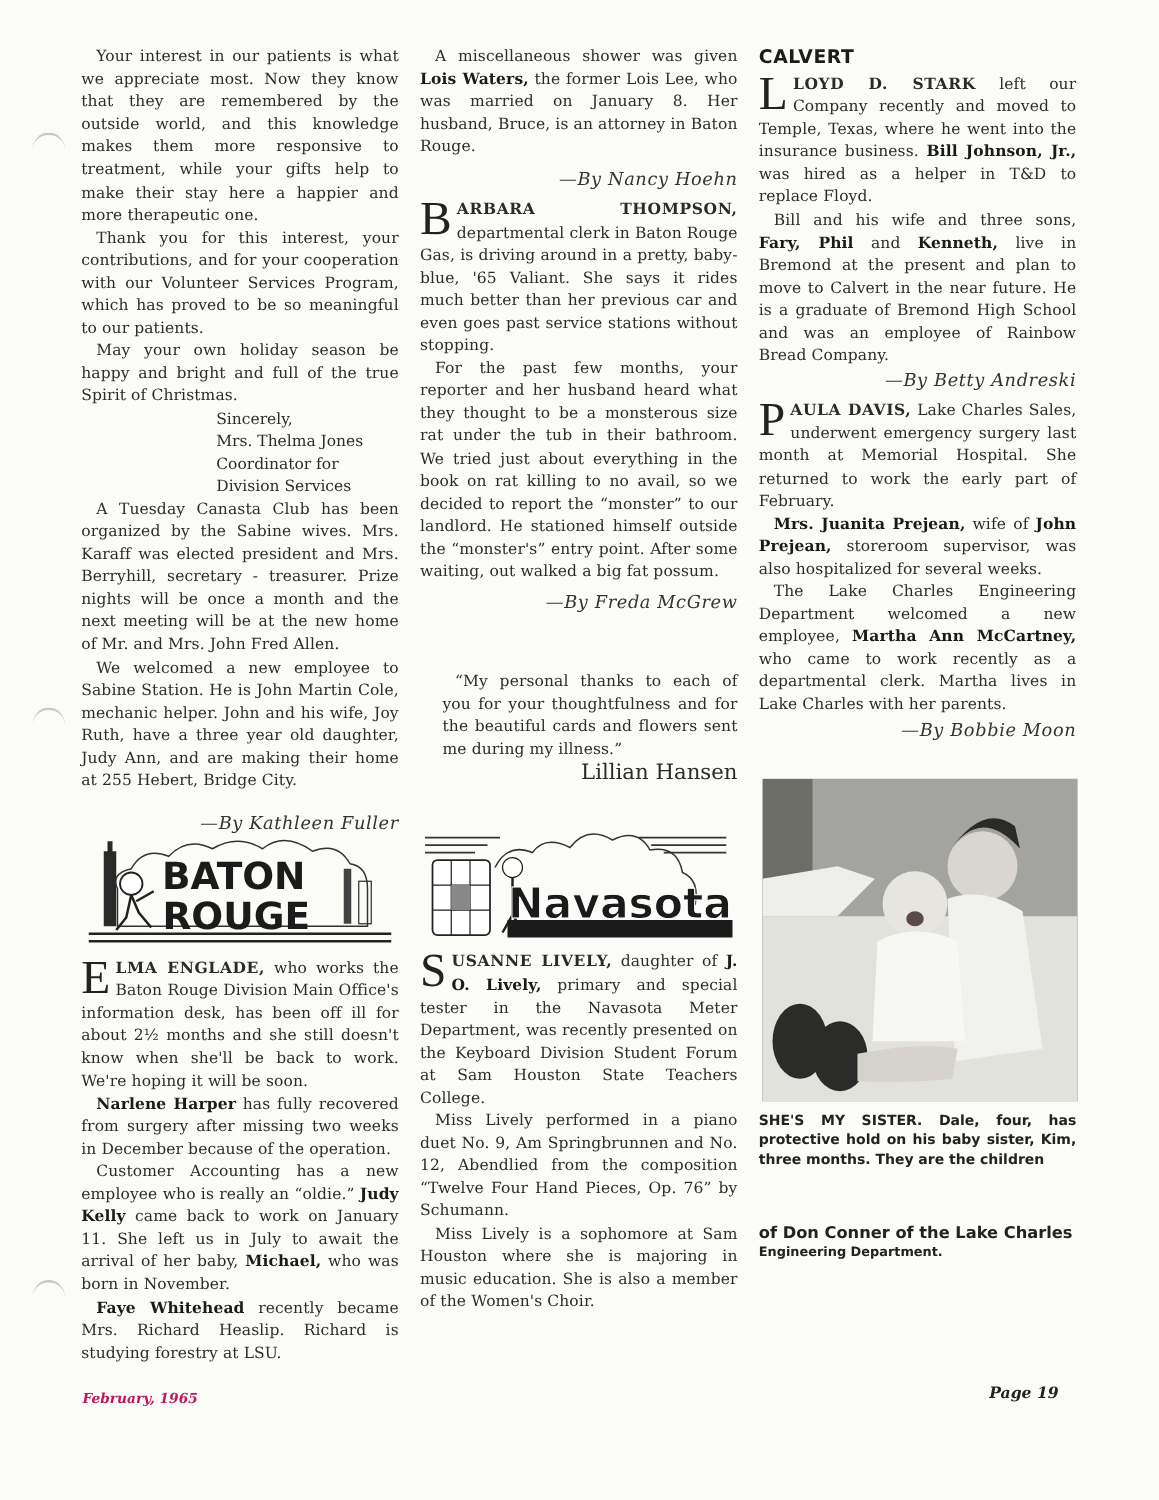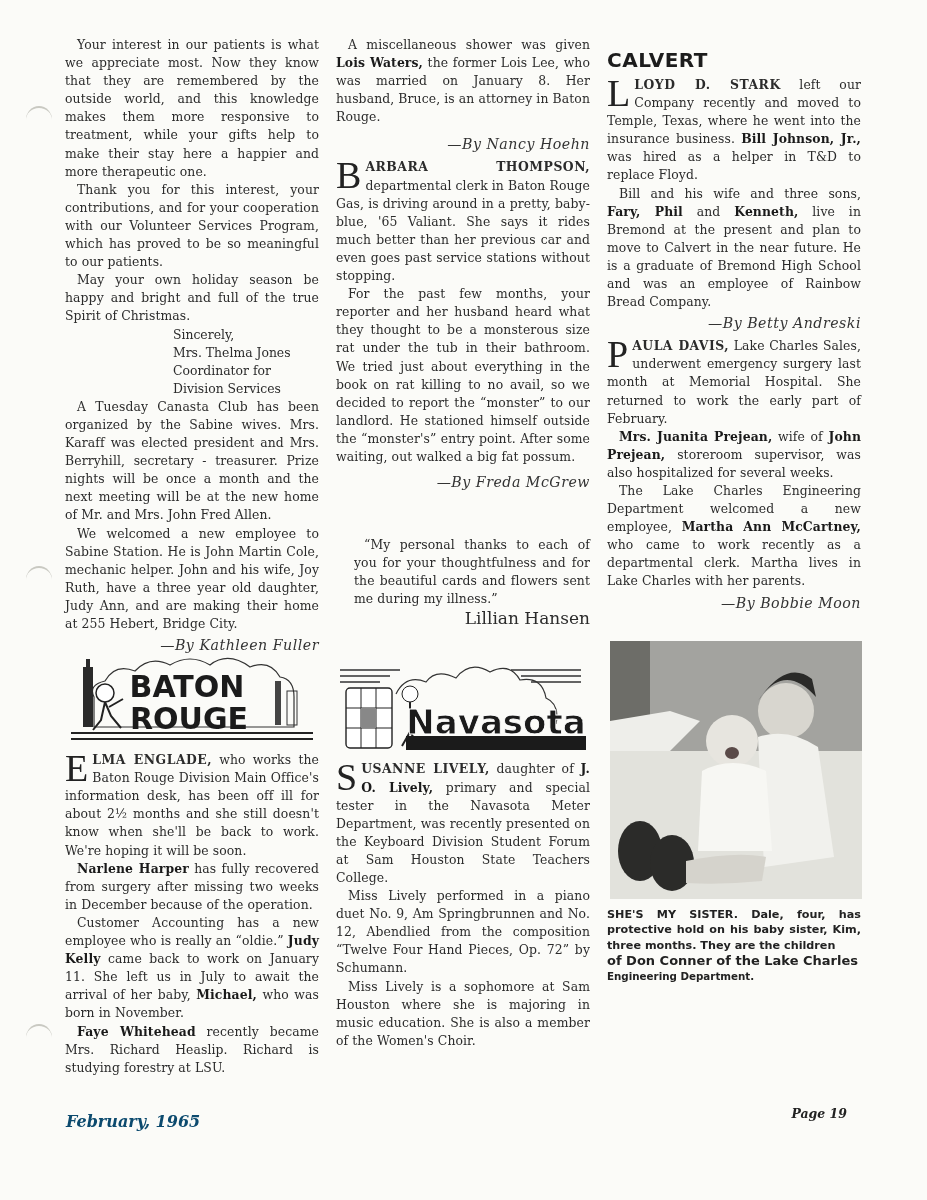--- a/index.html
+++ b/index.html
@@ -13,31 +13,31 @@
   #col2 { left:336px; }
   #col3 { left:607px; }
   p { margin:0; font-size:12.4px; line-height:18.1px; text-align:justify; text-indent:12px; letter-spacing:0.1px; }
   p.noind { text-indent:0; }
   b { font-weight:bold; color:#1a1a1a; }
   .byline { text-align:right; font-style:italic; font-size:14.2px; line-height:20px; margin:2px 0 4px; color:#333; letter-spacing:0.5px; }
   .signoff { margin-left:108px; font-size:12.4px; line-height:18.1px; }
   .dropcap { float:left; font-size:38px; line-height:30px; margin:2px 4px 0 0; font-family:"Liberation Serif",serif; color:#222; }
   .lead-caps { font-weight:bold; letter-spacing:0.5px; }
   .heading-sans { font-family:"DejaVu Sans","Liberation Sans",sans-serif; font-weight:bold; font-size:16px; color:#2a2a2a; margin:0 0 10px; letter-spacing:0.3px; }
-  .heading-calvert { font-family:"DejaVu Sans","Liberation Sans",sans-serif; font-weight:900; font-size:20px; color:#1c1c1c; letter-spacing:0.5px; margin:12px 0 4px; }
+  .heading-calvert { font-family:"DejaVu Sans","Liberation Sans",sans-serif; font-weight:900; font-size:15px; color:#1c1c1c; letter-spacing:0.5px; margin:0 0 4px; }
   .thanks-box { margin:12px 0 0 18px; }
   .thanks-box p { text-indent:10px; }
   .signature { text-align:right; font-size:17px; line-height:20px; margin-right:0; }
   .logo { position:relative; height:100px; margin:4px 0 6px; }
   .logo svg { width:100%; height:100%; display:block; }
   .photo { width:252px; height:258px; margin:28px 0 8px 3px; background:#9a9a96; position:relative; overflow:hidden; }
   .caption { font-family:"DejaVu Sans","Liberation Sans",sans-serif; font-size:11.2px; line-height:15.5px; color:#222; font-weight:bold; text-align:justify; }
-  .caption .big { font-size:13px; }
+  .caption .big { font-size:13px;margin-top:44px; }
   .caption .small { font-size:10.3px; }
-  .footer-left { position:absolute; left:66px; top:1112px; font-style:italic; font-weight:bold; font-size:16px; color:#0c4a6e; }
+  .footer-left { position:absolute; left:66px; top:1112px; font-style:italic; font-weight:bold; font-size:11px; color:#be185d; }
   .footer-right { position:absolute; right:80px; top:1106px; font-style:italic; font-weight:bold; font-size:12.5px; color:#222; }
   .hole { position:absolute; left:26px; width:26px; height:26px; border-top:2px solid #c9c9c2; border-radius:50%; }
 </style>
 </head>
 <body>
 
 <div class="hole" style="top:106px"></div>
 <div class="hole" style="top:566px"></div>
 <div class="hole" style="top:1024px"></div>
 
@@ -46,21 +46,21 @@
   <p>Thank you for this interest, your contributions, and for your cooperation with our Volunteer Services Program, which has proved to be so meaningful to our patients.</p>
   <p>May your own holiday season be happy and bright and full of the true Spirit of Christmas.</p>
   <div class="signoff">
     <div>Sincerely,</div>
     <div>Mrs. Thelma Jones</div>
     <div>Coordinator for</div>
     <div>Division Services</div>
   </div>
   <p>A Tuesday Canasta Club has been organized by the Sabine wives. Mrs. Karaff was elected president and Mrs. Berryhill, secretary - treasurer. Prize nights will be once a month and the next meeting will be at the new home of Mr. and Mrs. John Fred Allen.</p>
   <p>We welcomed a new employee to Sabine Station. He is John Martin Cole, mechanic helper. John and his wife, Joy Ruth, have a three year old daughter, Judy Ann, and are making their home at 255 Hebert, Bridge City.</p>
-  <div class="byline" style="margin-top:2px">—By Kathleen Fuller</div>
+  <div class="byline" style="margin-top:16px">—By Kathleen Fuller</div>
 
   <div class="logo" style="height:94px;margin-top:-8px">
     <svg viewBox="0 0 254 94">
       <path d="M40 30 q10-18 30-10 q15-16 35-6 q20-12 40 0 q18-14 40 2 q20-8 30 10 q14 2 14 20 v30 h-200 v-30 q-6-12 11-16z" fill="none" stroke="#333" stroke-width="1.2"></path>
       <rect x="18" y="16" width="10" height="60" fill="#2a2a2a"></rect>
       <rect x="21" y="8" width="4" height="10" fill="#2a2a2a"></rect>
       <circle cx="40" cy="42" r="9" fill="#fff" stroke="#222" stroke-width="1.5"></circle>
       <path d="M40 51 l-4 18 l-8 10 M40 51 l6 14 l10 12 M44 56 l14 -8" stroke="#222" stroke-width="2" fill="none"></path>
       <rect x="210" y="30" width="6" height="44" fill="#444"></rect>
       <rect x="222" y="40" width="10" height="34" fill="none" stroke="#333"></rect>
@@ -97,21 +97,21 @@
       <path d="M10 54 h46 M10 74 h46 M25 34 v60 M40 34 v60" stroke="#222" stroke-width="1"></path>
       <rect x="25" y="54" width="15" height="20" fill="#888"></rect>
       <circle cx="74" cy="40" r="8" fill="#fff" stroke="#222"></circle>
       <path d="M74 48 v30 l-8 14 M74 78 l8 12" stroke="#222" stroke-width="2" fill="none"></path>
       <rect x="70" y="82" width="180" height="14" fill="#1b1b1b"></rect>
       <text x="160" y="80" text-anchor="middle" font-family="DejaVu Sans, sans-serif" font-weight="bold" font-size="34" fill="#1b1b1b" stroke="#fff" stroke-width="0.8">Navasota</text>
     </svg>
   </div>
 
   <p class="noind"><span class="dropcap">S</span><span class="lead-caps">USANNE LIVELY,</span><span> daughter of </span><b>J. O. Lively,</b><span> primary and special tester in the Navasota Meter Department, was recently presented on the Keyboard Division Student Forum at Sam Houston State Teachers College.</span></p>
-  <p>Miss Lively performed in a piano duet No. 9, Am Springbrunnen and No. 12, Abendlied from the composition “Twelve Four Hand Pieces, Op. 72” by Schumann.</p>
+  <p>Miss Lively performed in a piano duet No. 9, Am Springbrunnen and No. 12, Abendlied from the composition “Twelve Four Hand Pieces, Op. 76” by Schumann.</p>
   <p>Miss Lively is a sophomore at Sam Houston where she is majoring in music education. She is also a member of the Women's Choir.</p>
 </div>
 
 <div class="col" id="col3">
   <div class="heading-calvert">CALVERT</div>
   <p class="noind"><span class="dropcap">L</span><span class="lead-caps">LOYD D. STARK</span><span> left our Company recently and moved to Temple, Texas, where he went into the insurance business. </span><b>Bill Johnson, Jr.,</b><span> was hired as a helper in T&amp;D to replace Floyd.</span></p>
   <p><span>Bill and his wife and three sons, </span><b>Fary, Phil</b><span> and </span><b>Kenneth,</b><span> live in Bremond at the present and plan to move to Calvert in the near future. He is a graduate of Bremond High School and was an employee of Rainbow Bread Company.</span></p>
   <div class="byline">—By Betty Andreski</div>
 
 

